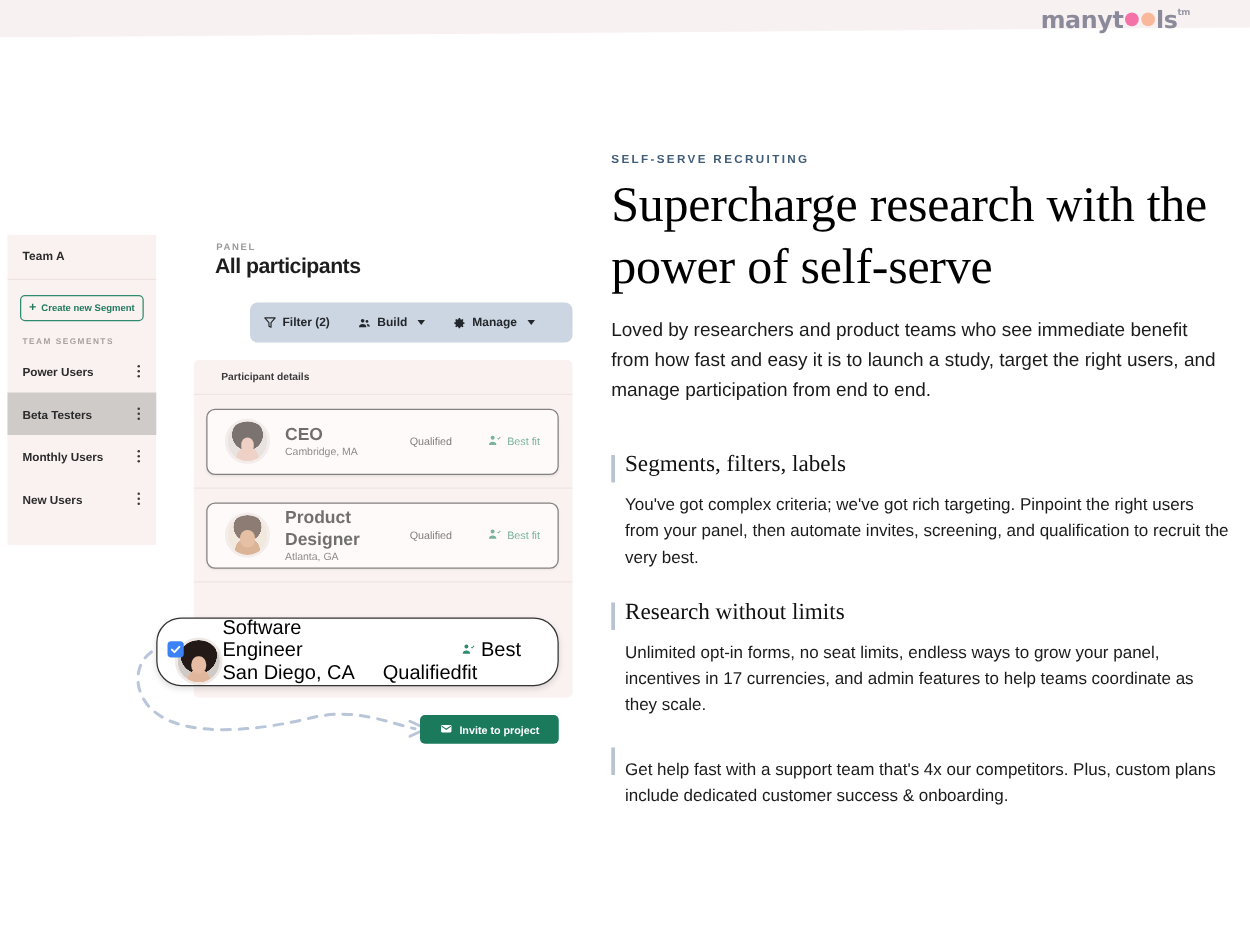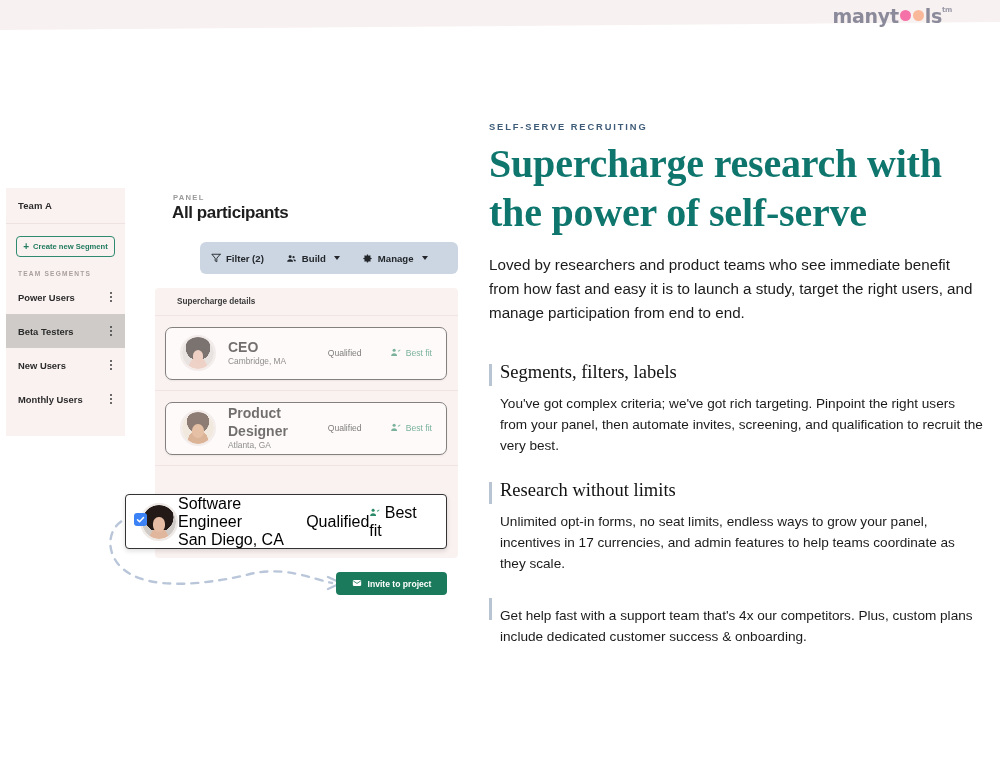--- a/index.html
+++ b/index.html
@@ -125,22 +125,22 @@
 
   .prow .meta { margin-left: 12px; flex: 1; }
   .prow .role { font-size: 14px; font-weight: 700; color: #1e1e1e; line-height: 1.25; }
   .prow .loc  { font-size: 8.4px; font-weight: 400; color: #4d4d4d; line-height: 1.3; }
   .prow .qual { font-size: 8.6px; color: #333; width: 62px; }
   .prow .fit  { display: flex; align-items: center; gap: 5px; font-size: 8.6px; color: #2c8b68; font-weight: 500; }
 
   
   .sel-row {
     position: absolute; left: 125px; top: 494px; width: 322px; height: 55px;
-    background: #fff; border: 1.8px solid #333; border-radius: 4px;
-    display: flex; align-items: center; padding: 0 14px;
+    background: #fff; border: 1.8px solid #333; border-radius: 20px;
+    display: flex; align-items: flex-end; padding: 0 14px;
     box-shadow: 0 2px 5px rgba(0,0,0,.13); z-index: 6;
   }
   .sel-row .avatar { width: 38px; height: 38px; flex: 0 0 38px; }
   .checkbox {
     position: absolute; left: 134px; top: 513px; width: 13px; height: 13px;
     background: #3b82f6; border-radius: 3px; z-index: 7;
     display: flex; align-items: center; justify-content: center;
   }
   .checkbox svg { display: block; }
 
@@ -157,21 +157,21 @@
 
   
   .content { position: absolute; left: 489px; top: 0; width: 500px; }
   .eyebrow {
     position: absolute; left: 0; top: 122px;
     font-size: 9.3px; font-weight: 700; letter-spacing: 1.9px; color: #3e5c78;
   }
   h1.head {
     position: absolute; left: 0; top: 140px; width: 500px;
     font-family: "Liberation Serif", serif;
-    font-size: 40px; font-weight: 700; line-height: 1.22; color: #0f766e;
+    font-size: 40px; font-weight: 400; line-height: 1.22; color: #000000;
     letter-spacing: -0.2px;
   }
   .lede {
     position: absolute; left: 0; top: 253px; width: 490px;
     font-size: 15.2px; line-height: 1.58; color: #1b1b1b;
   }
   .feat { position: absolute; left: 0; width: 495px; }
   .feat .bar {
     position: absolute; left: 0; top: 3px; width: 3px; height: 22px; background: #b8c4d2;
   }
@@ -222,29 +222,29 @@
       </div>
       <div class="sb-item active">
         <span class="nm">Beta Testers</span>
         <span class="kebab">
             <i></i>
             <i></i>
             <i></i>
           </span>
       </div>
       <div class="sb-item">
+        <span class="nm">Monthly Users</span>
+        <span class="kebab">
+            <i></i>
+            <i></i>
+            <i></i>
+          </span>
+      </div>
+      <div class="sb-item">
         <span class="nm">New Users</span>
-        <span class="kebab">
-            <i></i>
-            <i></i>
-            <i></i>
-          </span>
-      </div>
-      <div class="sb-item">
-        <span class="nm">Monthly Users</span>
         <span class="kebab">
             <i></i>
             <i></i>
             <i></i>
           </span>
       </div>
     </div>
 
     <div class="panel-eyebrow">PANEL</div>
     <div class="panel-title">All participants</div>
@@ -276,21 +276,21 @@
               <path d="M12 8.2a3.8 3.8 0 100 7.6 3.8 3.8 0 000-7.6zm0 5.6a1.8 1.8 0 110-3.6 1.8 1.8 0 010 3.6z"></path>
               <path d="M21 13.3v-2.6l-2.3-.4a7 7 0 00-.8-1.9l1.3-1.9-1.8-1.8-1.9 1.3a7 7 0 00-1.9-.8L13.3 3h-2.6l-.4 2.3a7 7 0 00-1.9.8L6.5 4.8 4.7 6.6 6 8.5a7 7 0 00-.8 1.9L3 10.7v2.6l2.2.4c.2.7.5 1.3.8 1.9l-1.3 1.9 1.8 1.8 1.9-1.3c.6.4 1.2.6 1.9.8l.4 2.2h2.6l.4-2.2c.7-.2 1.3-.4 1.9-.8l1.9 1.3 1.8-1.8-1.3-1.9c.4-.6.6-1.2.8-1.9z"></path>
             </svg>
         </span>
         <span>Manage</span>
         <span class="caret"></span>
       </div>
     </div>
 
     <div class="plist">
-      <div class="plist-head">Supercharge details</div>
+      <div class="plist-head">Participant details</div>
 
       <div class="prow-wrap">
         <div class="prow faded">
           <div class="avatar">
               <div class="av-inner av1"></div>
             </div>
           <div class="meta">
             <div class="role">CEO</div>
             <div class="loc">Cambridge, MA</div>
           </div>

